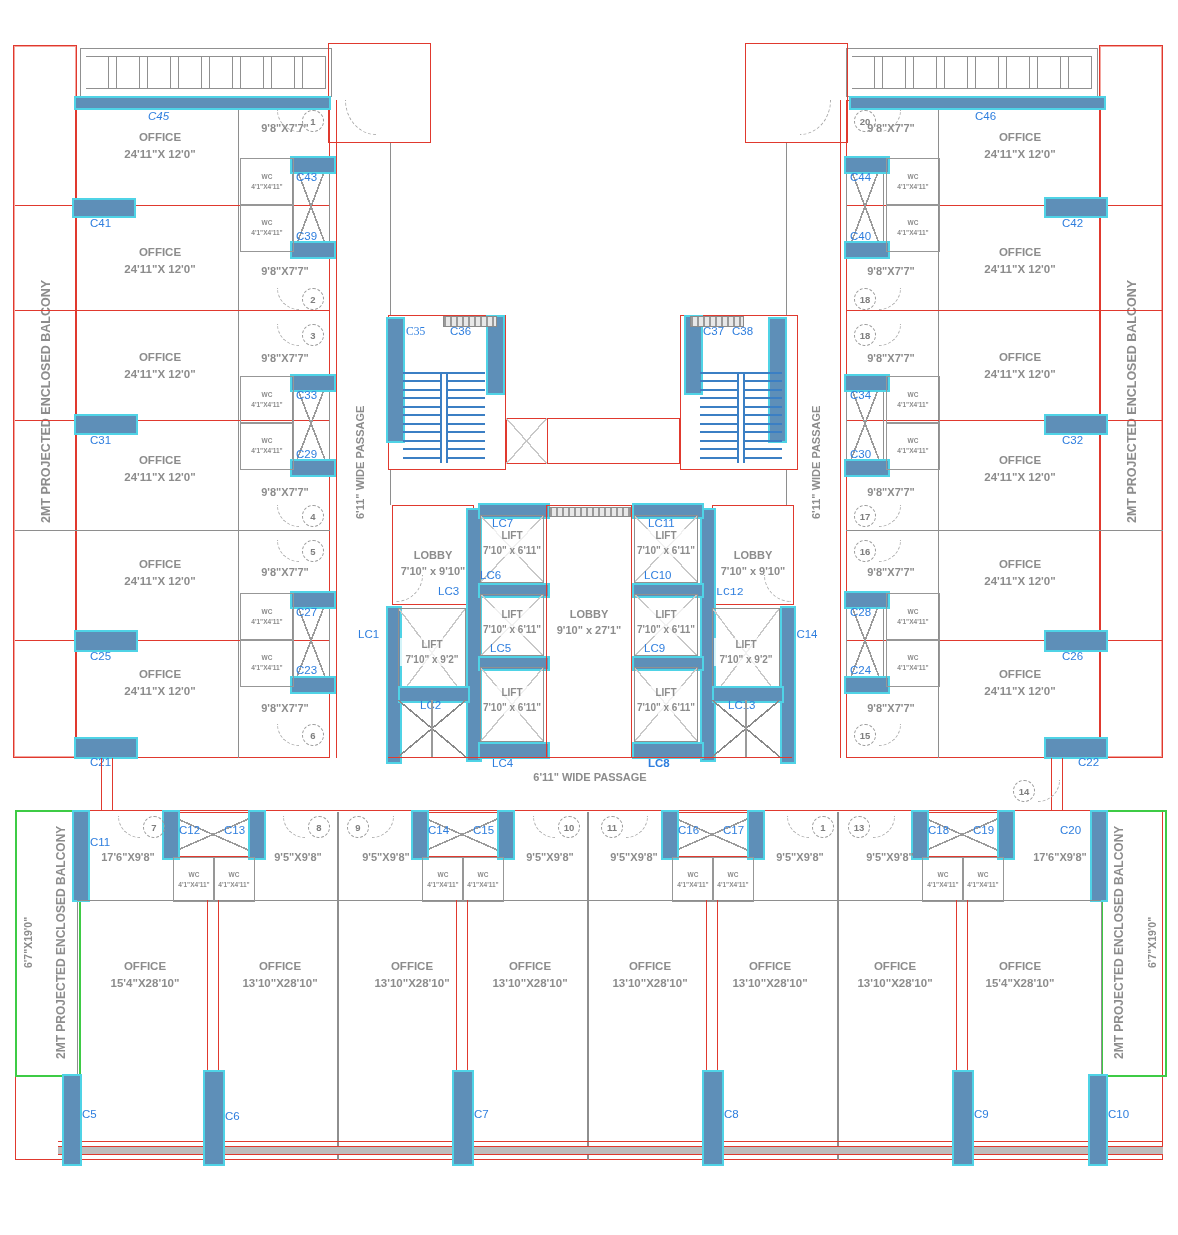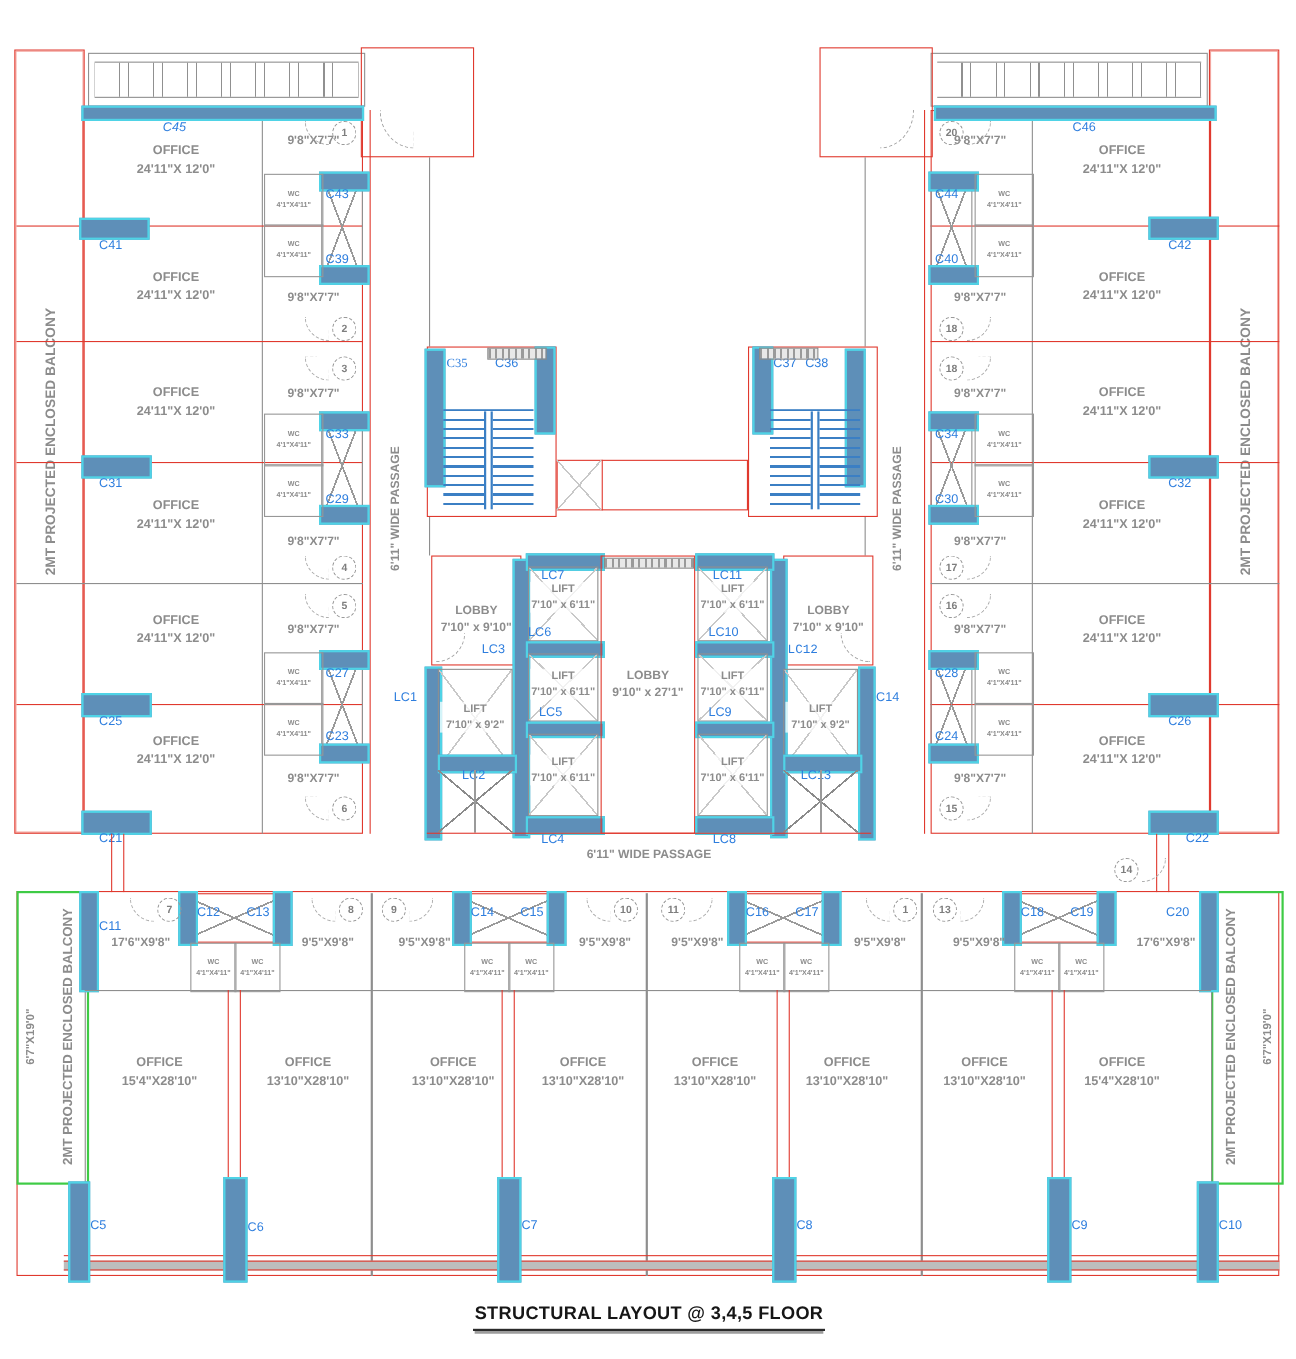--- a/index.html
+++ b/index.html
@@ -366,21 +366,21 @@
       <span>7'10" x 6'11"</span>
     </div>
   <div class="cl" style="left:644px;top:642px;">LC9</div>
   <div class="cb" style="left:632px;top:656px;width:68px;height:11px;"></div>
   <div class="abs gb xlight" style="left:634px;top:667px;width:64px;height:75px;"></div>
   <div class="dim2" style="left:636px;top:686px;width:60px;height:28px;font-size:10px;background:rgba(255,255,255,.75);">
       <span>LIFT</span>
       <span>7'10" x 6'11"</span>
     </div>
   <div class="cb" style="left:632px;top:742px;width:68px;height:13px;"></div>
-  <div class="cl" style="left:648px;top:757px;">LC8</div>
+  <div class="cl" style="left:648px;top:757px;font-weight:bold;">LC8</div>
 
   <div class="cl" style="left:358px;top:628px;">LC1</div>
   <div class="cb" style="left:386px;top:606px;width:12px;height:154px;"></div>
   <div class="abs gb xlight" style="left:398px;top:608px;width:68px;height:90px;"></div>
   <div class="dim2" style="left:400px;top:638px;width:64px;height:28px;font-size:10px;background:rgba(255,255,255,.75);">
       <span>LIFT</span>
       <span>7'10" x 9'2"</span>
     </div>
   <div class="cb" style="left:398px;top:686px;width:68px;height:13px;"></div>
   <div class="cl" style="left:420px;top:699px;">LC2</div>
@@ -540,15 +540,14 @@
   <div class="cl" style="left:225px;top:1110px;">C6</div>
   <div class="cb" style="left:452px;top:1070px;width:18px;height:92px;"></div>
   <div class="cl" style="left:474px;top:1108px;">C7</div>
   <div class="cb" style="left:702px;top:1070px;width:18px;height:92px;"></div>
   <div class="cl" style="left:724px;top:1108px;">C8</div>
   <div class="cb" style="left:952px;top:1070px;width:18px;height:92px;"></div>
   <div class="cl" style="left:974px;top:1108px;">C9</div>
   <div class="cb" style="left:1088px;top:1074px;width:16px;height:88px;"></div>
   <div class="cl" style="left:1108px;top:1108px;">C10</div>
 
-  <div class="title" style="left:430px;top:1185px;width:320px;">STRUCTURAL LAYOUT @ 3,4,5 FLOOR</div>
 
 </div>
 
 </body></html>

